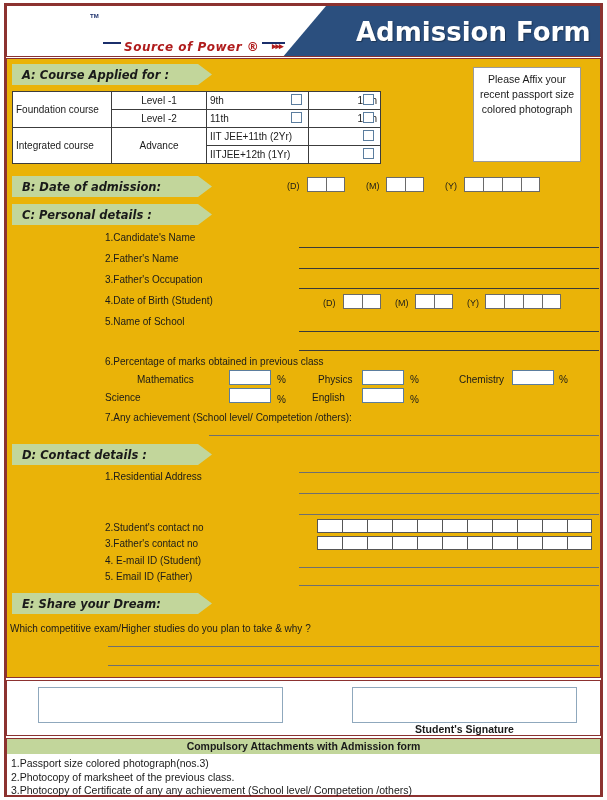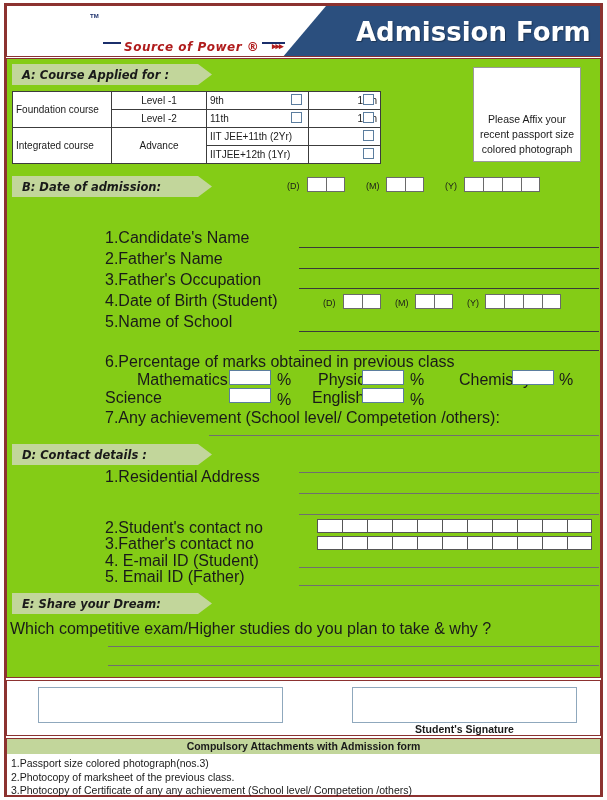--- a/index.html
+++ b/index.html
@@ -119,21 +119,21 @@
   }
 
   
   .body-region {
     position: absolute;
     left: 6px; top: 58px;
     width: 595px;
     height: 620px;
     border: 1px solid #8c3230;
     box-sizing: border-box;
-    background: #84cc16;
+    background: #eab308;
   }
 
   
   .sec-banner {
     position: absolute;
     height: 21px;
     background: #c2d69b;
     clip-path: polygon(0 0, calc(100% - 14px) 0, 100% 50%, calc(100% - 14px) 100%, 0 100%);
     display: flex;
     align-items: center;
@@ -145,21 +145,21 @@
     font-size: 11.5px;
     color: #1a1a1a;
     padding-left: 10px;
     white-space: nowrap;
   }
 
   
   .txt {
     position: absolute;
     font-family: "Liberation Sans", sans-serif;
-    font-size: 16px;
+    font-size: 10px;
     color: #1a1a1a;
     white-space: nowrap;
     line-height: 13px;
   }
 
   
   .course-table {
     position: absolute;
     left: 5px; top: 32px;
     width: 340px;
@@ -190,21 +190,21 @@
   .cb-right { position: absolute; right: 6px; top: 2px; }
 
   
   .photo-box {
     position: absolute;
     left: 466px; top: 8px;
     width: 108px; height: 95px;
     border: 1px solid #9a9a9a;
     box-sizing: border-box;
     display: flex;
-    align-items: flex-end;
+    align-items: flex-start;
     justify-content: center;
     text-align: center;
     font-family: "Liberation Sans", sans-serif;
     font-size: 10.5px;
     color: #1a1a1a;
     line-height: 15px;
     padding: 4px;
     background: #ffffff;
   }
 
@@ -399,20 +399,23 @@
     </div>
 
     <div class="txt" style="left:438px; top:121px; font-size:9px;">(Y)</div>
     <div class="digits" style="left:457px; top:118px;">
       <div class="d"></div>
       <div class="d"></div>
       <div class="d"></div>
       <div class="d"></div>
     </div>
 
+    <div class="sec-banner" style="left:5px; top:145px; width:200px;">
+      <span>C:  Personal details :</span>
+    </div>
 
     <div class="txt" style="left:98px; top:172px;">1.Candidate's Name</div>
     <div class="rule rule-dark" style="left:292px; top:188px; width:300px;"></div>
 
     <div class="txt" style="left:98px; top:193px;">2.Father's  Name</div>
     <div class="rule rule-dark" style="left:292px; top:209px; width:300px;"></div>
 
     <div class="txt" style="left:98px; top:214px;">3.Father's Occupation</div>
     <div class="rule rule-dark" style="left:292px; top:229px; width:300px;"></div>
 

